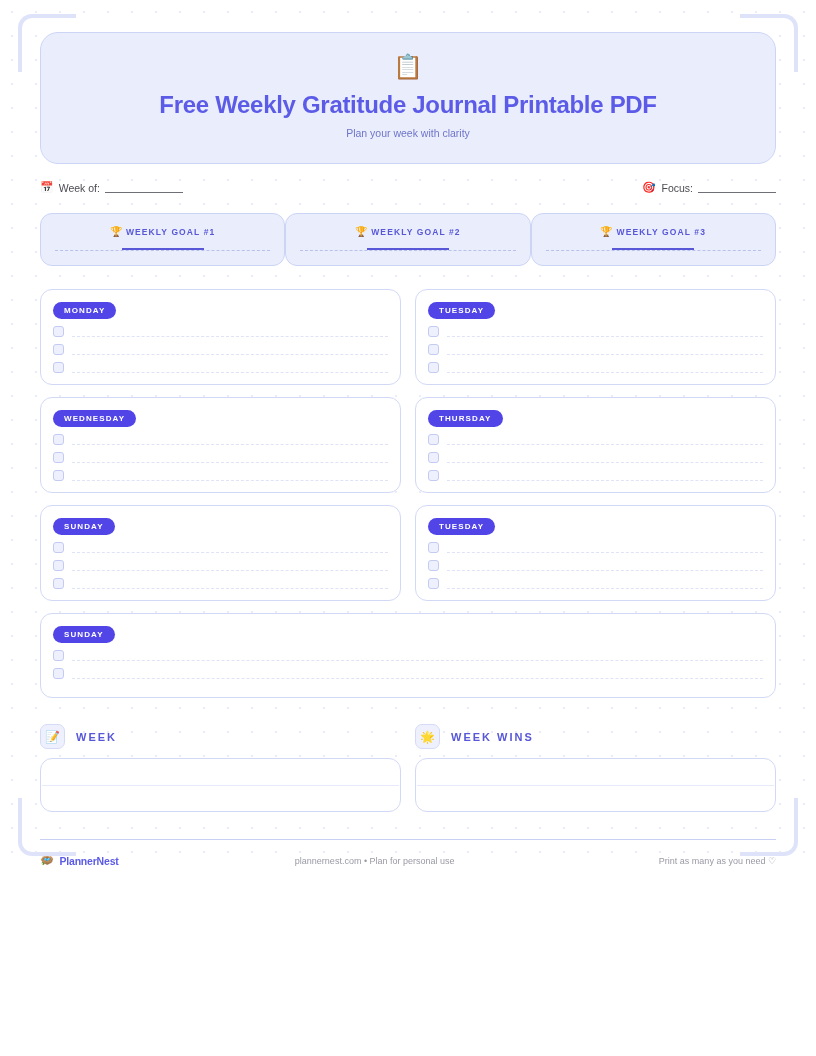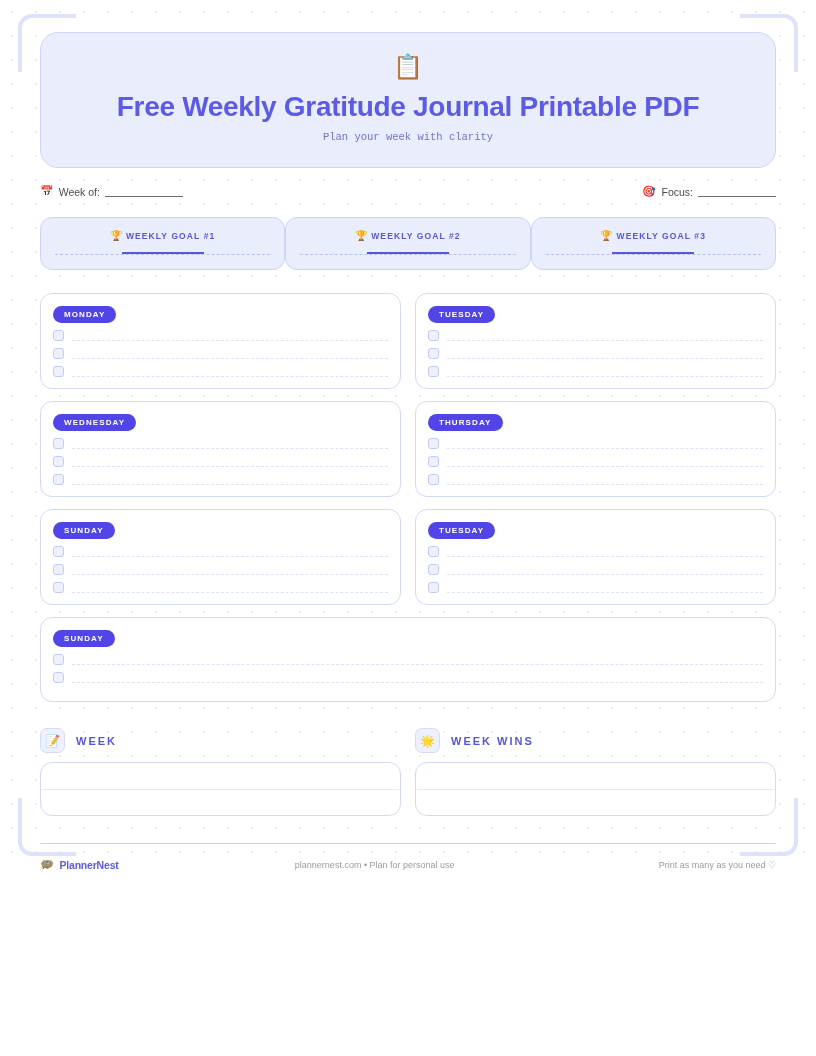--- a/index.html
+++ b/index.html
@@ -57,27 +57,27 @@
   
   .hero {
     background: #eaeefc;
     border: 1px solid #cdd5f7;
     border-radius: 18px;
     padding: 22px 20px 24px;
     text-align: center;
   }
   .hero-icon { font-size: 24px; line-height: 1; display: block; margin-bottom: 12px; }
   .hero-title {
-    font-size: 28px;
+    font-size: 24px;
     font-weight: bold;
     color: #5b5be8;
     letter-spacing: -0.3px;
     margin-bottom: 8px;
   }
-  .hero-sub { font-size: 10.5px; color: #6e74c9; font-family: Liberation Mono, monospace; }
+  .hero-sub { font-size: 10.5px; color: #6e74c9; }
 
   
   .meta-row {
     display: flex;
     justify-content: space-between;
     align-items: center;
     margin-top: 17px;
     font-size: 10.5px;
     color: #4b4b52;
   }

